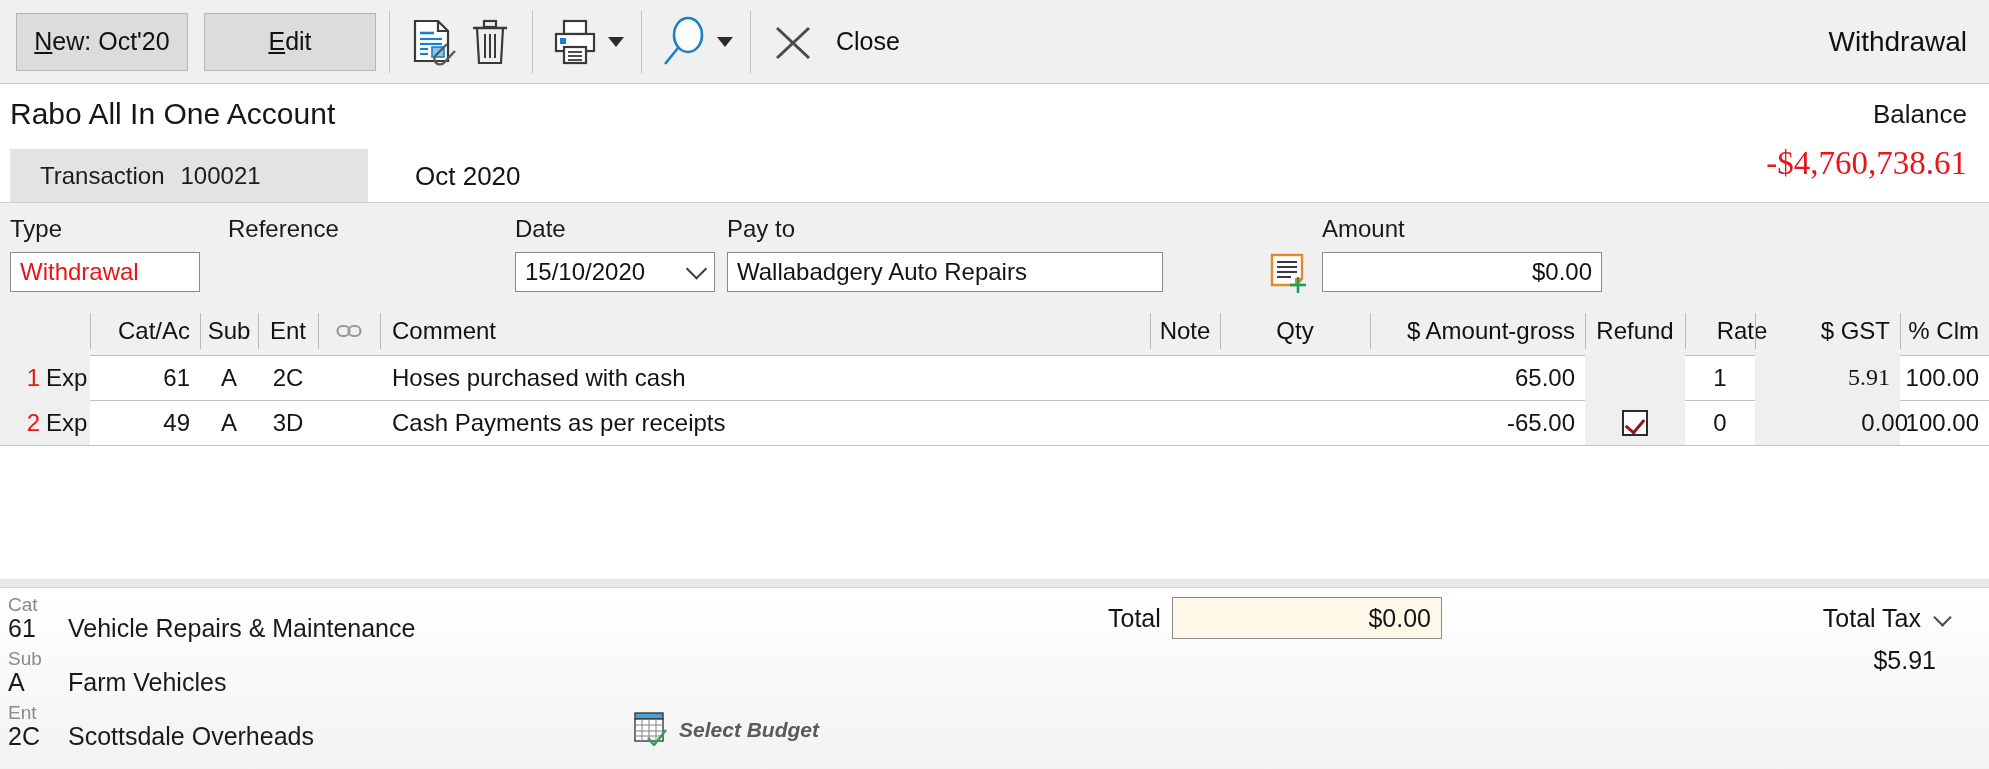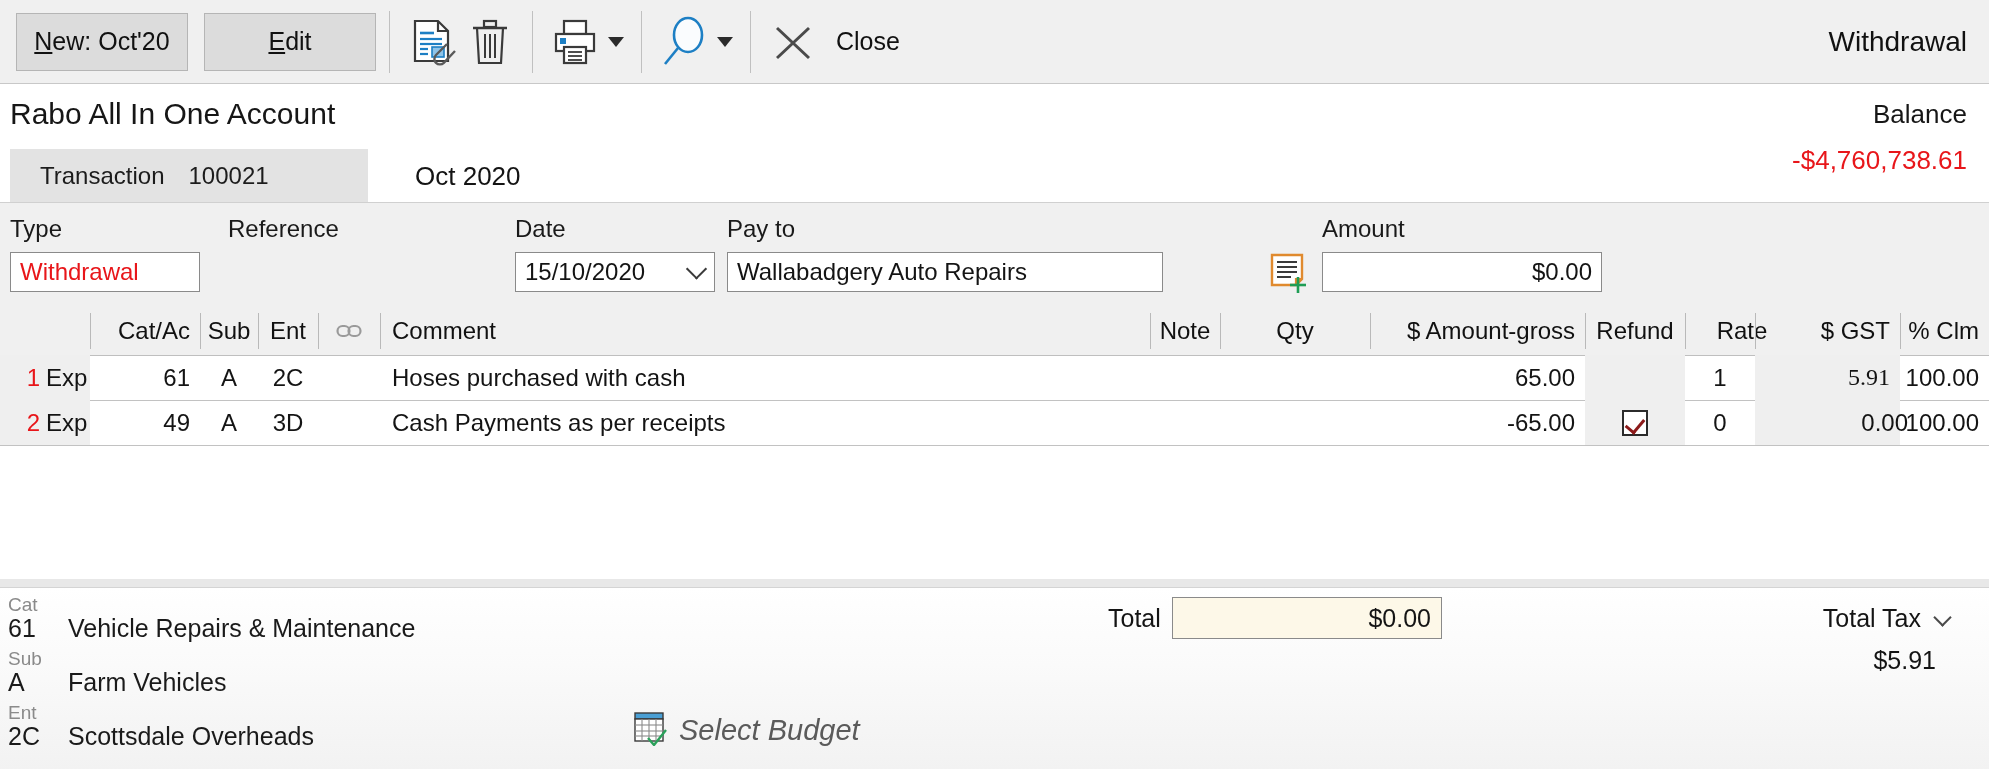--- a/index.html
+++ b/index.html
@@ -74,34 +74,35 @@
     position: absolute; left: 10px; top: 12px;
     font-size: 30px; color: #161616;
     white-space: nowrap;
   }
   .balance-label {
     position: absolute; right: 22px; top: 14px;
     font-size: 26px; color: #161616;
   }
   .balance-value {
     position: absolute; right: 22px; top: 60px;
-    font-size: 26px; color: #e8161a;
+    font-size: 33px; color: #e8161a;
     font-weight: 400;
+    font-family: Liberation Serif, serif;
   }
   .tab {
     position: absolute; left: 10px; top: 64px;
     width: 358px; height: 53px;
     background: #e3e3e3;
     display: flex; align-items: center;
     box-sizing: border-box;
     padding-left: 30px;
     font-size: 24px; color: #1c1c1c;
     cursor: default;
   }
-  .tab .num { margin-left: 24px; }
+  .tab .num { margin-left: 16px; }
   .period {
     position: absolute; left: 415px; top: 76px;
     font-size: 26px; color: #141414;
   }
 
   
   .fieldbar {
     position: absolute; left: 0; top: 202px;
     width: 1989px; height: 105px;
     background: #f0f0f0;
@@ -268,22 +269,23 @@
     position: absolute; right: 53px; top: 58px;
     font-size: 25px; color: #141414;
   }
   .selbudget {
     position: absolute; left: 633px; top: 122px;
     display: flex; align-items: center;
     cursor: default;
   }
   .selbudget-label {
     margin-left: 10px;
-    font-size: 29px; color: #5a5a5a;
+    font-size: 21px; color: #5a5a5a;
     font-style: italic;
+    font-weight: bold;
   }
 </style>
 </head>
 <body>
 
 <div class="toolbar">
 
   <div class="tb-btn">
     <span class="ul">N</span>
       <span>ew: Oct'20</span>

